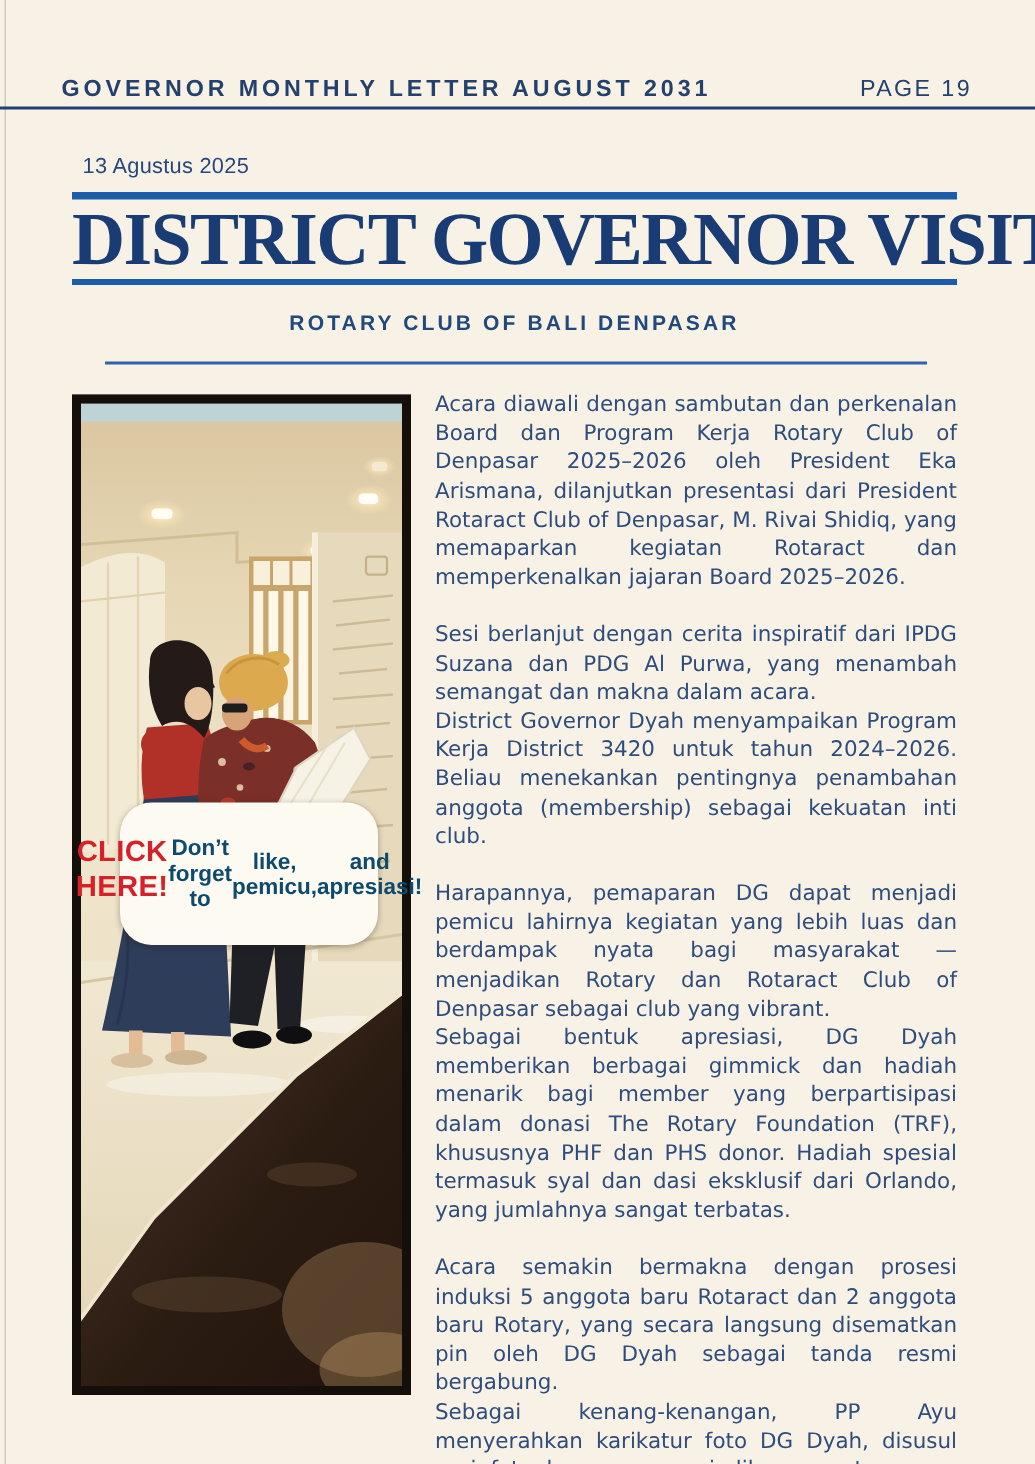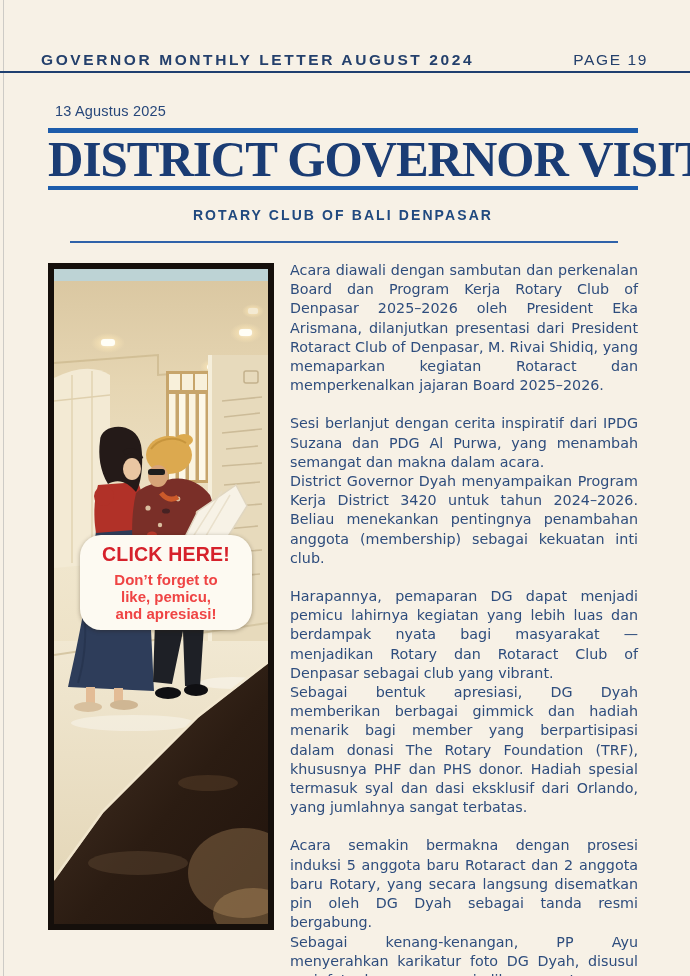--- a/index.html
+++ b/index.html
@@ -52,50 +52,50 @@
 
   
   .photo-frame{
     position:absolute;left:48px;top:263px;width:226px;height:667px;
     background:#17100c;
   }
   .photo-frame svg{display:block;}
   .cta-card{
     position:absolute;left:32px;top:272px;width:172px;height:95px;
     background:#fdfaf2;border-radius:21px;
-    display:flex;flex-direction:column;align-items:center;justify-content:center;
+    display:flex;flex-direction:row;align-items:center;justify-content:center;
     box-shadow:0 1px 4px rgba(40,25,10,.35);
     cursor:pointer;text-align:center;
   }
   .cta-headline{
     font-size:19.5px;font-weight:800;color:#d6212b;letter-spacing:.2px;
     margin-bottom:5px;
   }
   .cta-sub{
-    font-size:15px;font-weight:700;color:#ef4444;line-height:17px;
+    font-size:15px;font-weight:700;color:#0c4a6e;line-height:17px;
   }
 
   
   .body-col{
     position:absolute;left:290px;top:261px;width:348px;
     color:#2e4d7d;
     font-family:"DejaVu Sans","Liberation Sans",sans-serif;
     font-size:14.3px;line-height:19.2px;
   }
   .body-col p{margin:0;text-align:justify;}
   .block{margin:0;}
   .block + .block{margin-top:19px;}
 </style>
 </head>
 <body>
 
 <div class="page">
   <div class="page-edge"></div>
 
-  <div class="hdr-title">GOVERNOR MONTHLY LETTER AUGUST 2024</div>
+  <div class="hdr-title">GOVERNOR MONTHLY LETTER AUGUST 2031</div>
   <div class="hdr-page">PAGE 19</div>
   <div class="hdr-rule"></div>
 
   <div class="date-line">13 Agustus 2025</div>
   <div class="bar-top"></div>
   <div class="main-title">DISTRICT GOVERNOR VISIT</div>
   <div class="bar-bottom"></div>
   <div class="subtitle">ROTARY CLUB OF BALI DENPASAR</div>
   <div class="sub-rule"></div>
 

